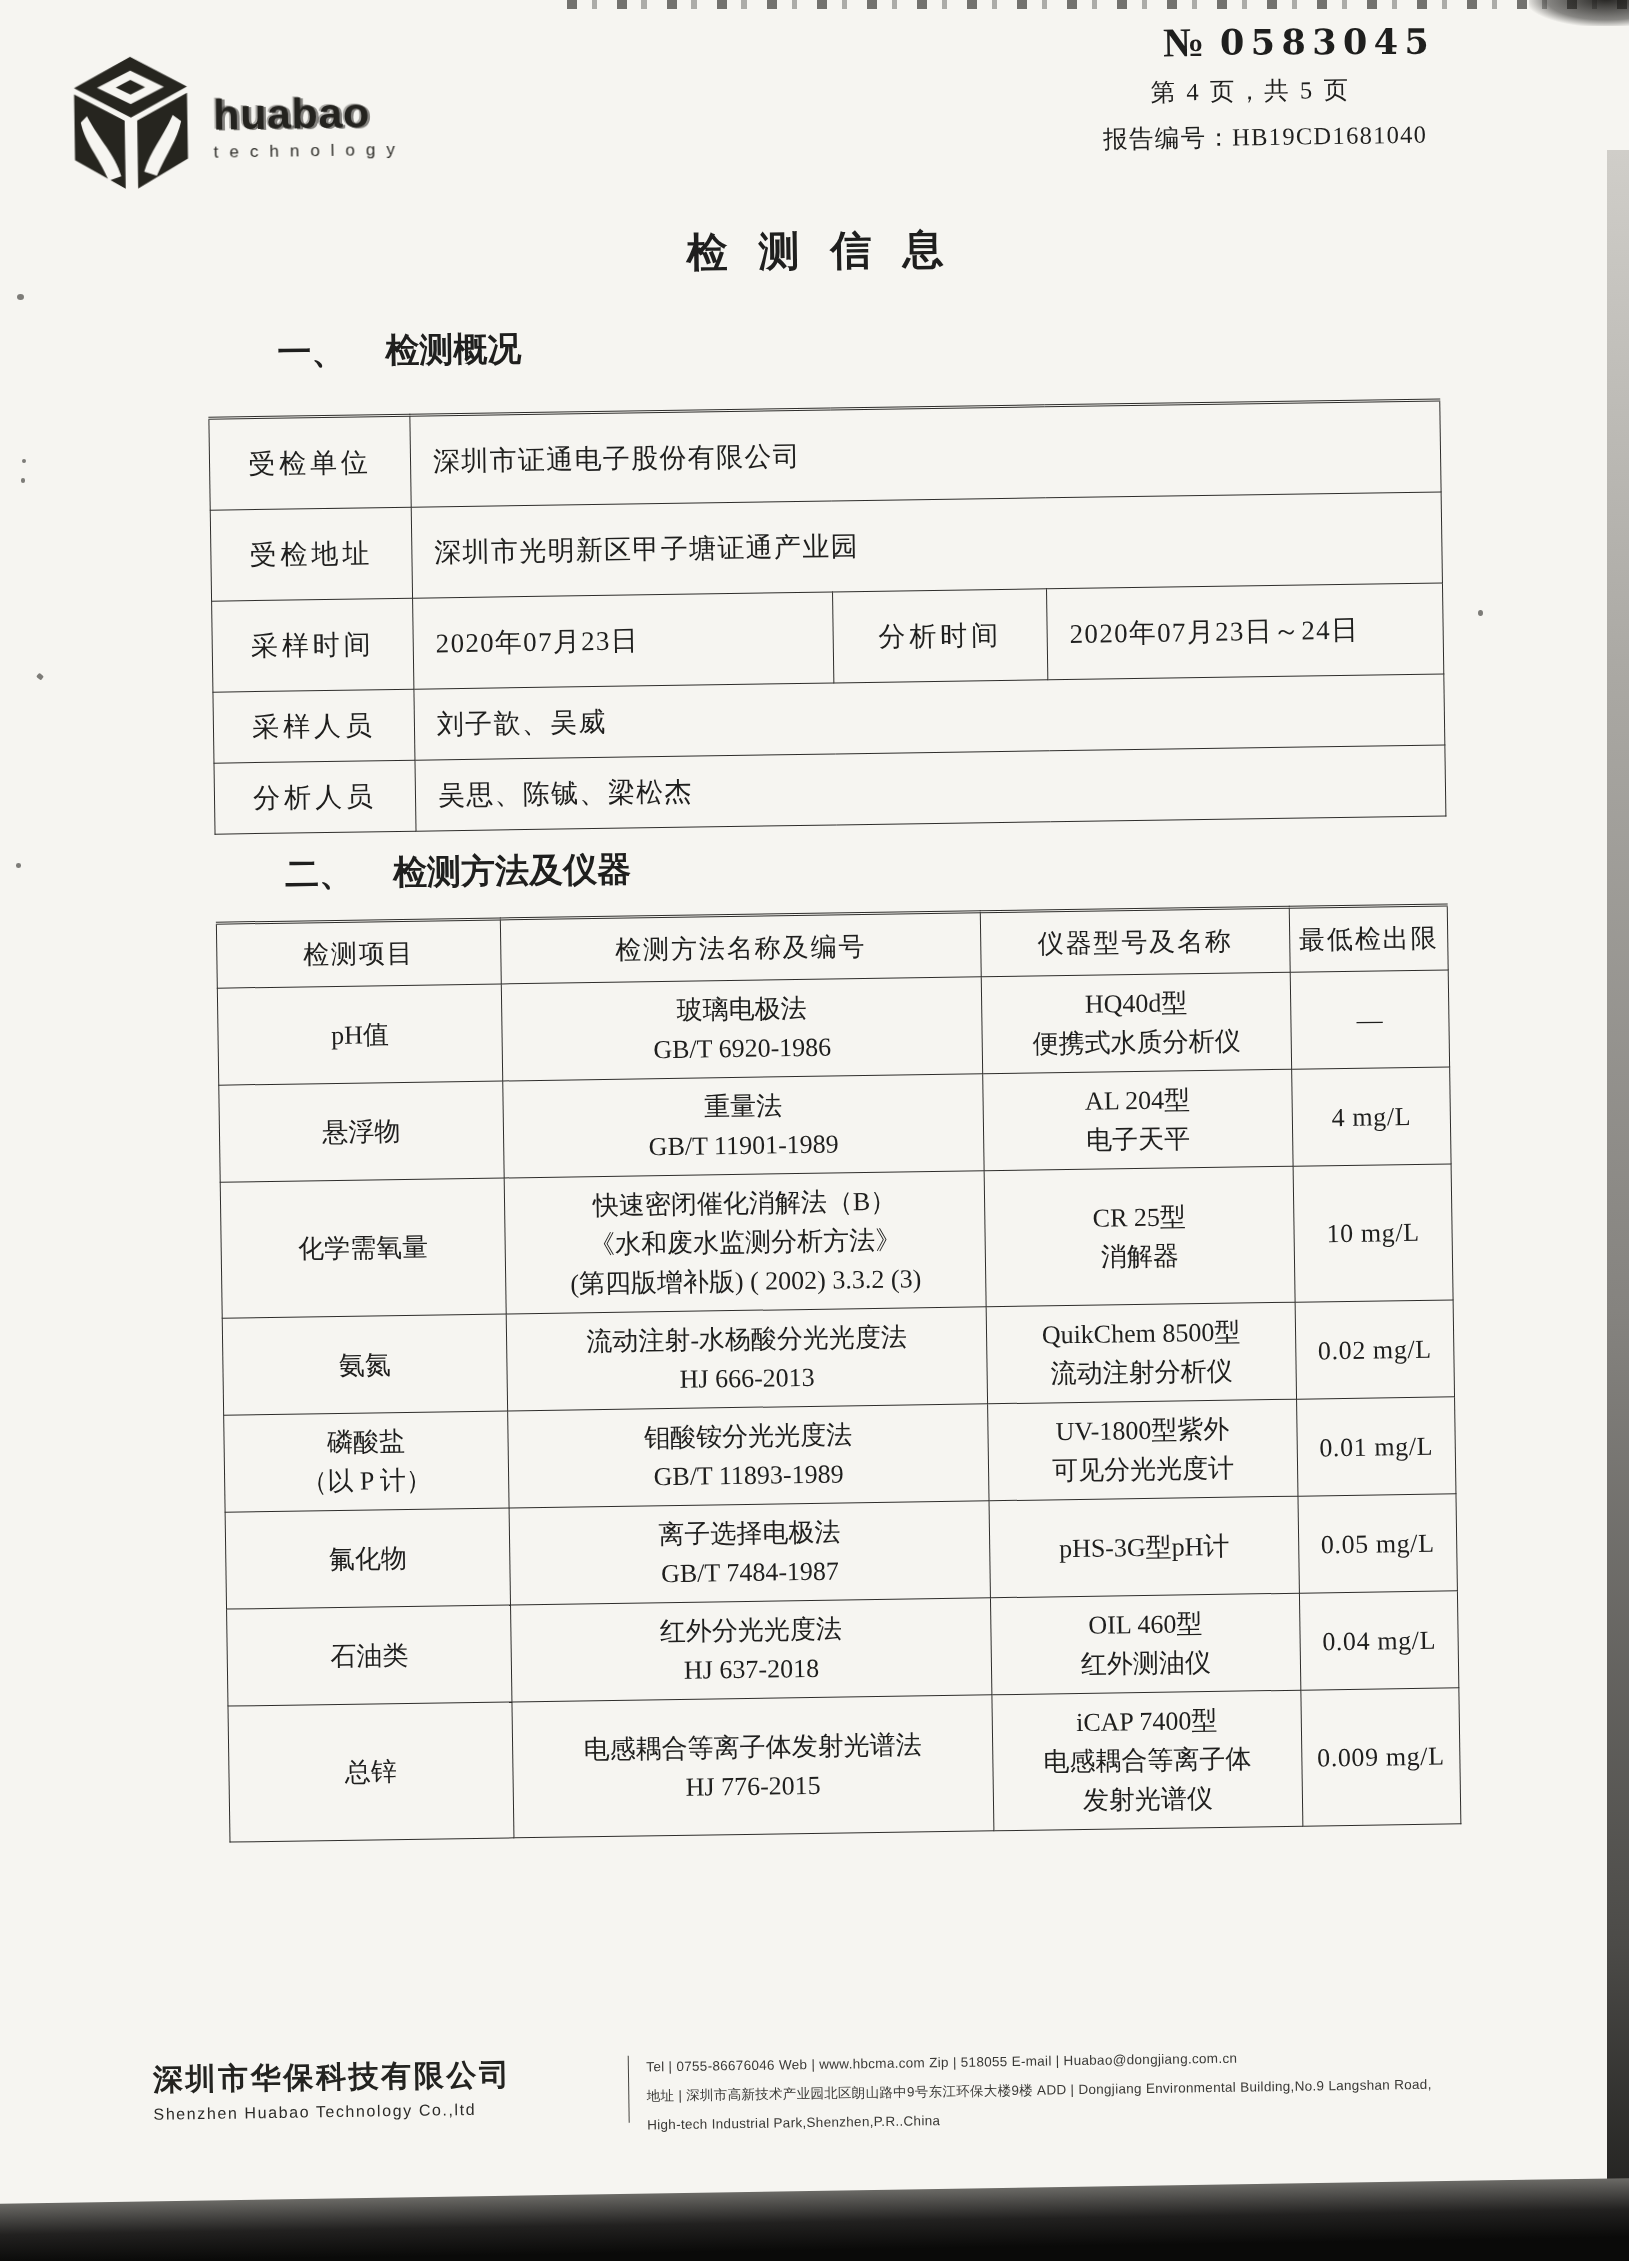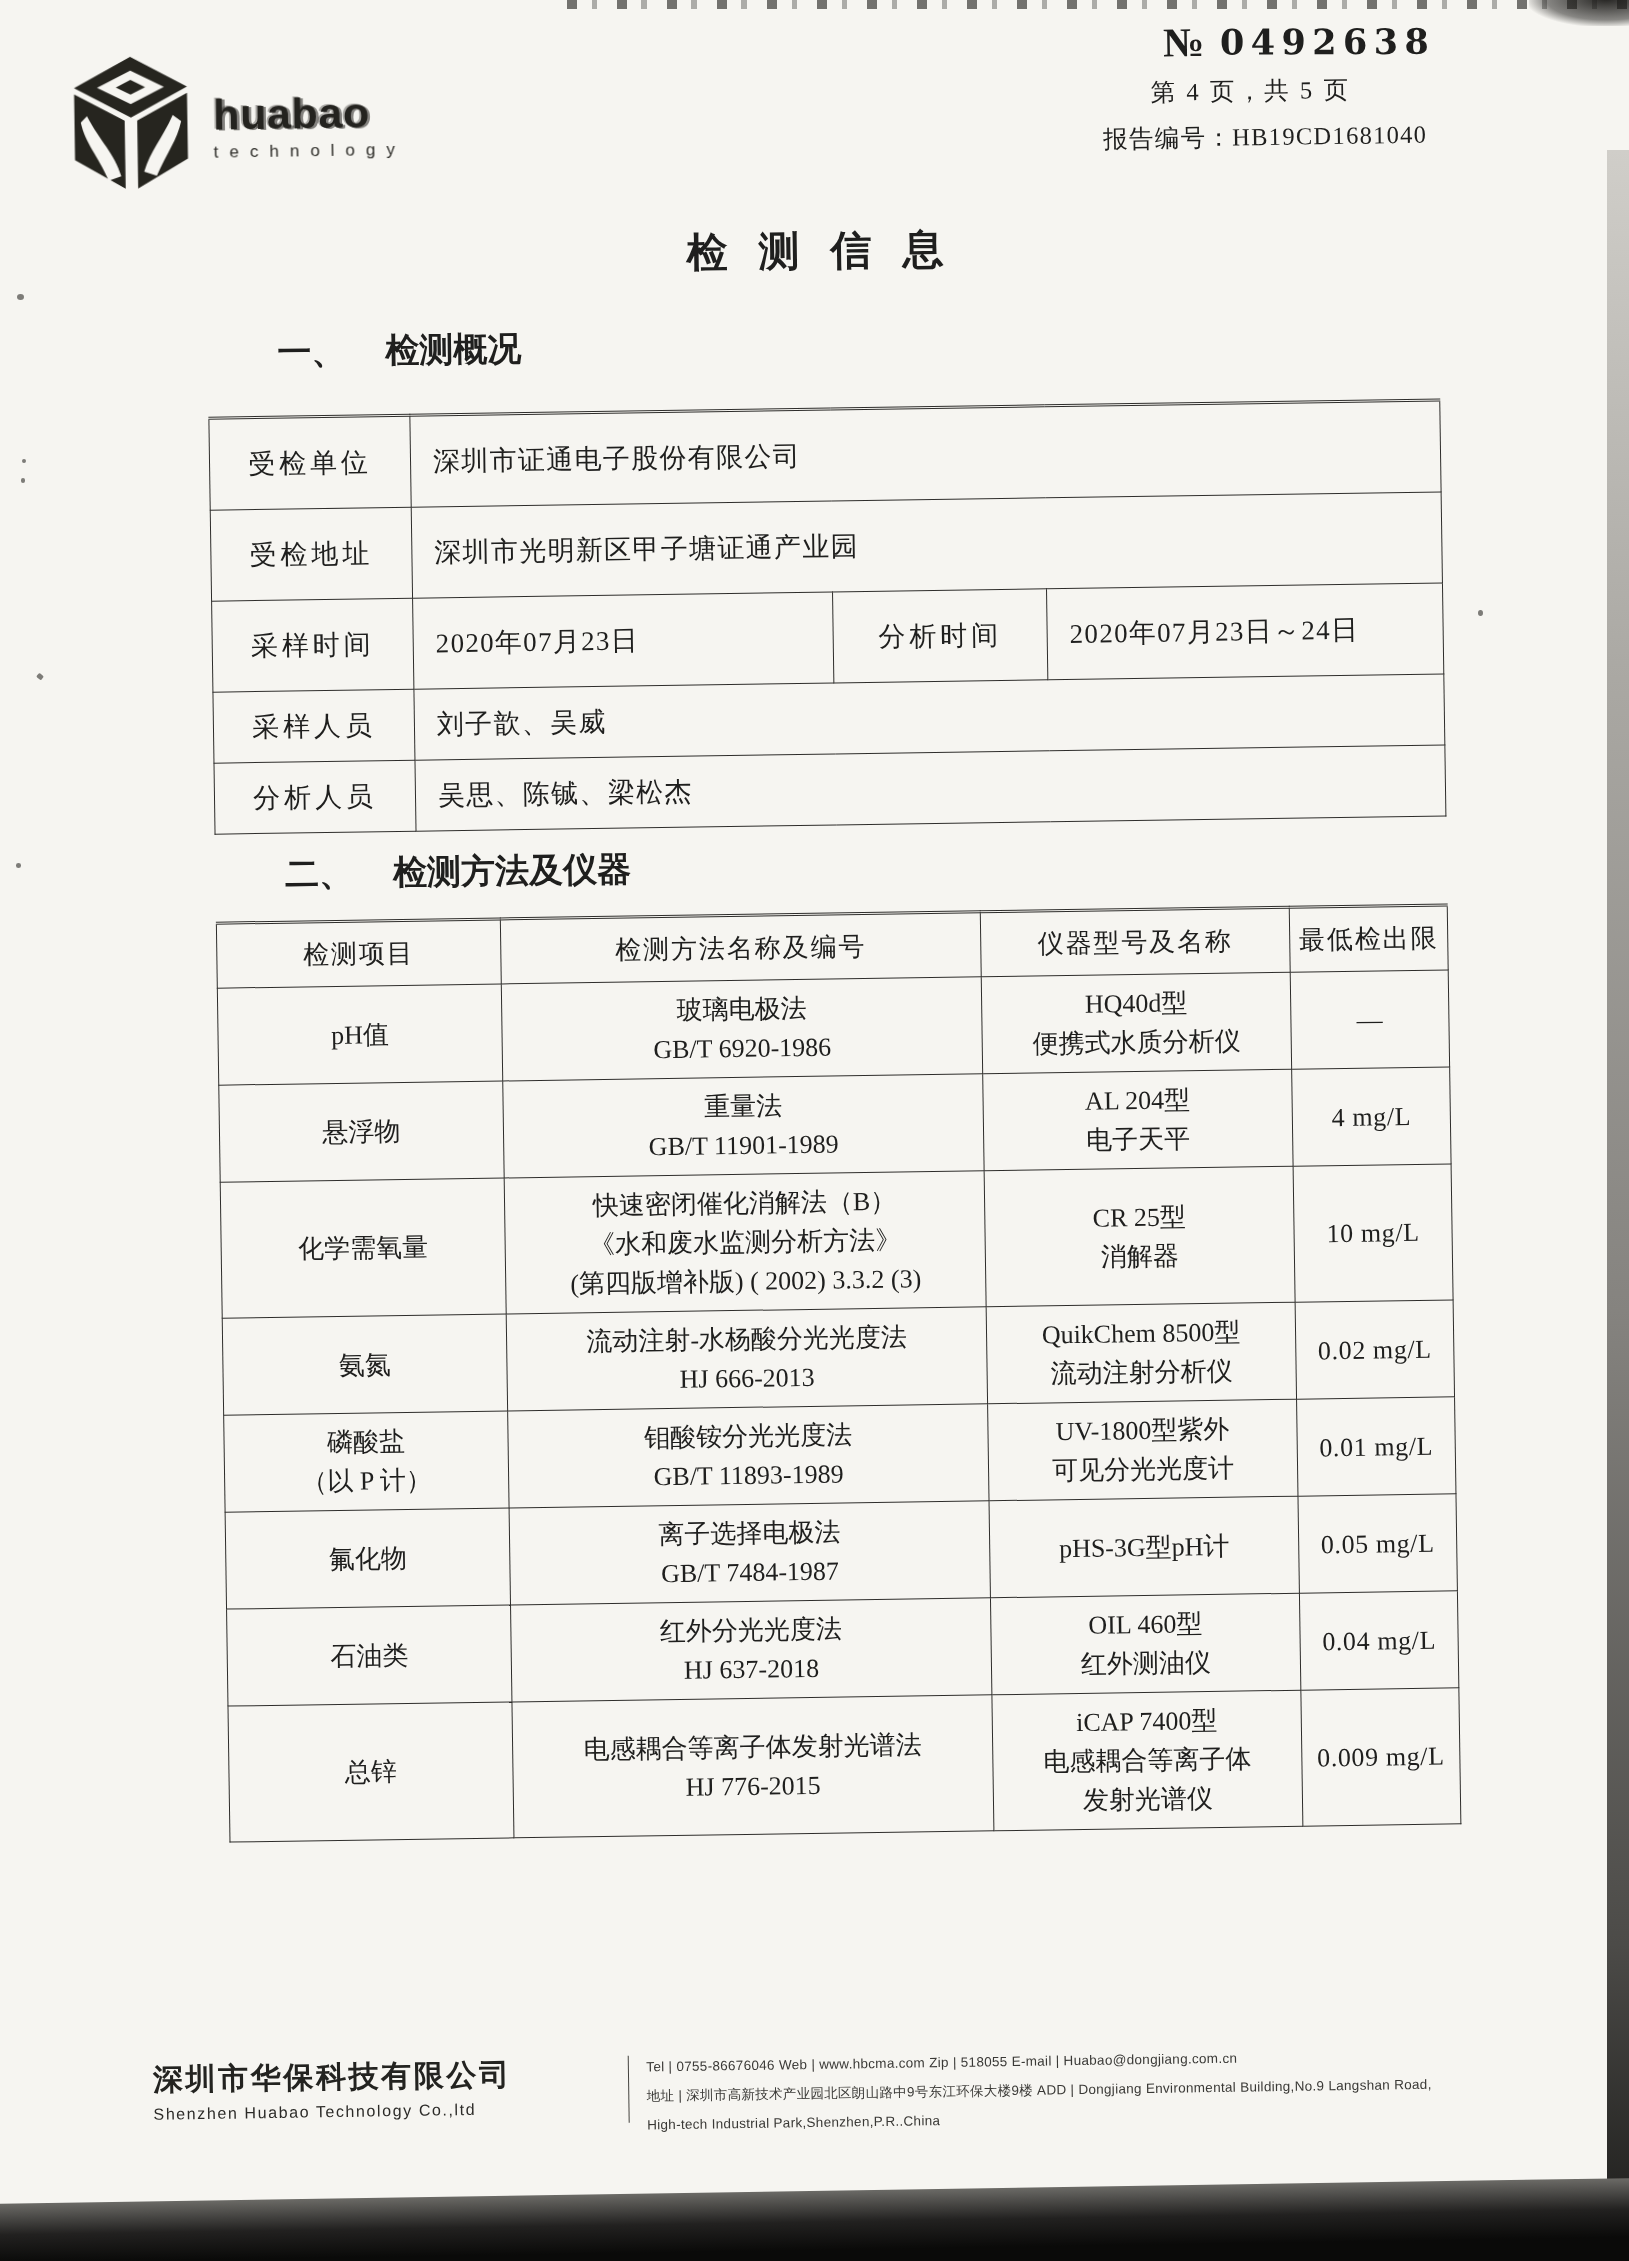--- a/index.html
+++ b/index.html
@@ -110,21 +110,21 @@
         <polygon points="114,37 66,63 66,128 114,100" fill="#26251f"></polygon>
         <path d="M100 58 C90 80 78 92 72 112 L84 116 C94 94 104 82 108 64 Z" fill="#f6f5f1"></path>
       </svg>
       <div class="logo-text">
         <div class="brand">huabao</div>
         <div class="tech">technology</div>
       </div>
     </div>
 
     <div class="stamp">
-      <span class="no-sign">№</span><span class="no-digits">0492638</span>
+      <span class="no-sign">№</span><span class="no-digits">0583045</span>
     </div>
     <div class="pageinfo">第 4 页，共 5 页</div>
     <div class="reportno">报告编号：HB19CD1681040</div>
 
     <div class="doc-title">检测信息</div>
 
     <div class="sec-head sec1">
       <span class="idx">一、</span><span>检测概况</span>
     </div>
 

